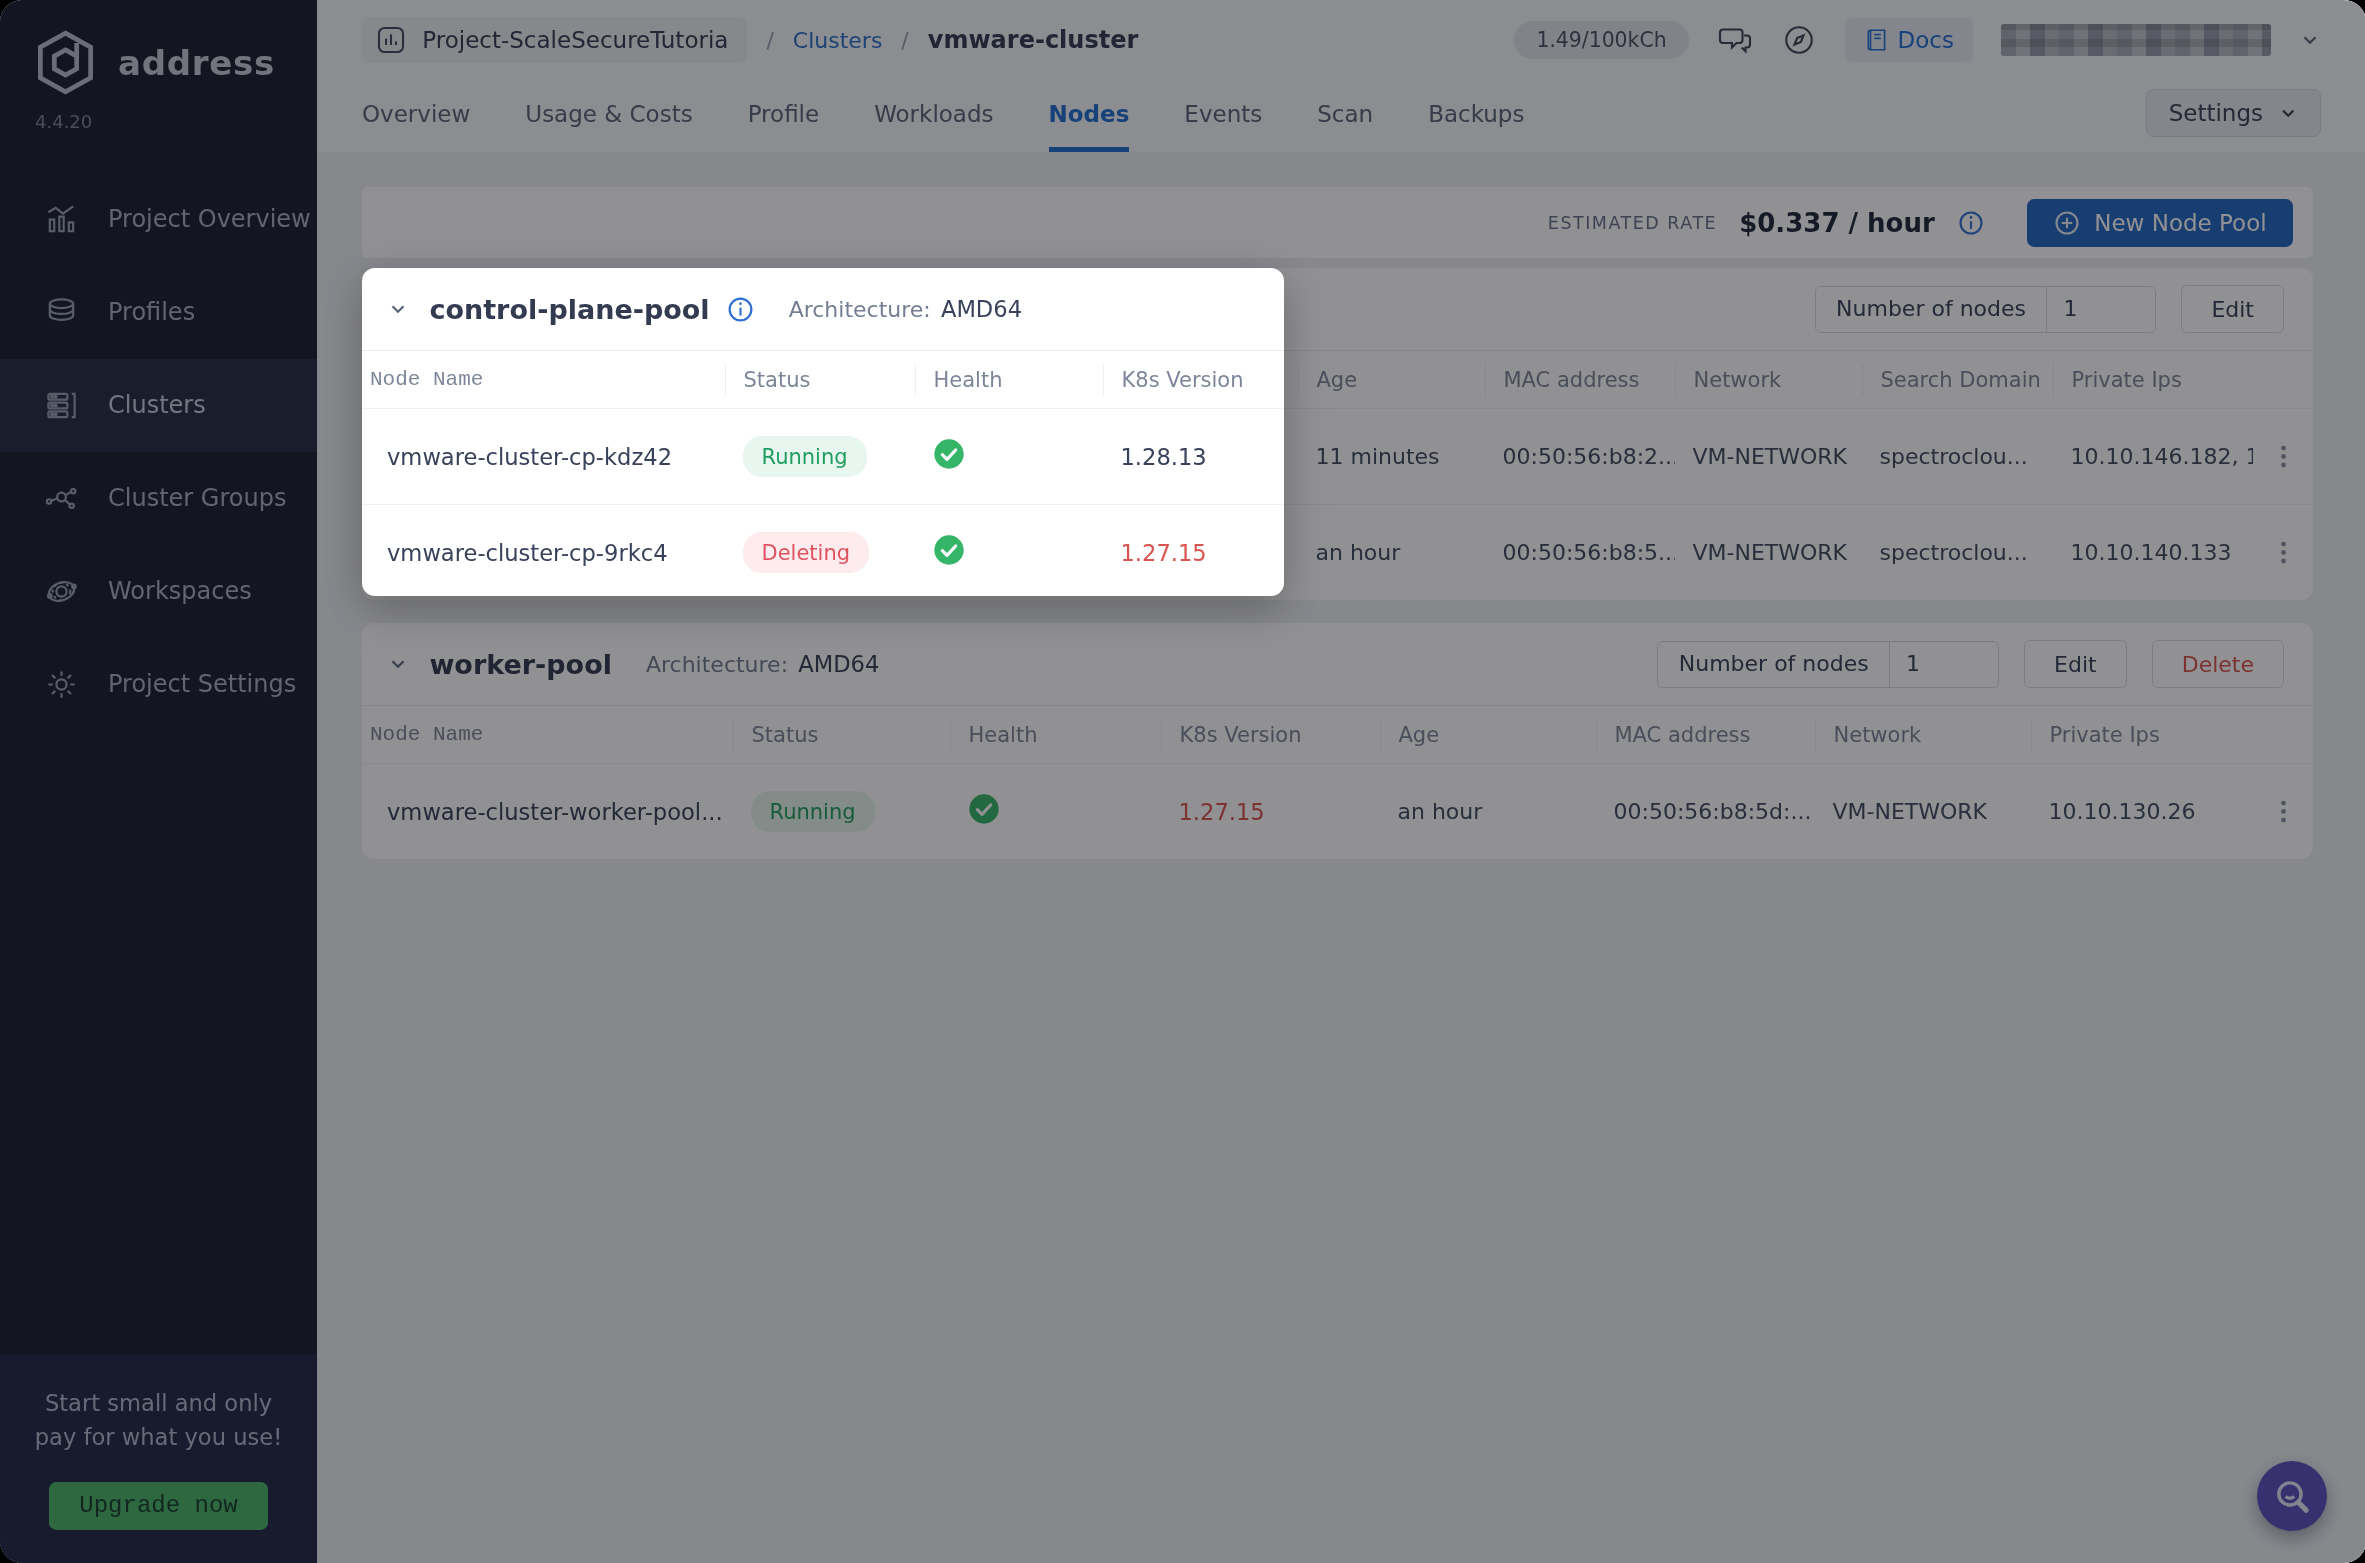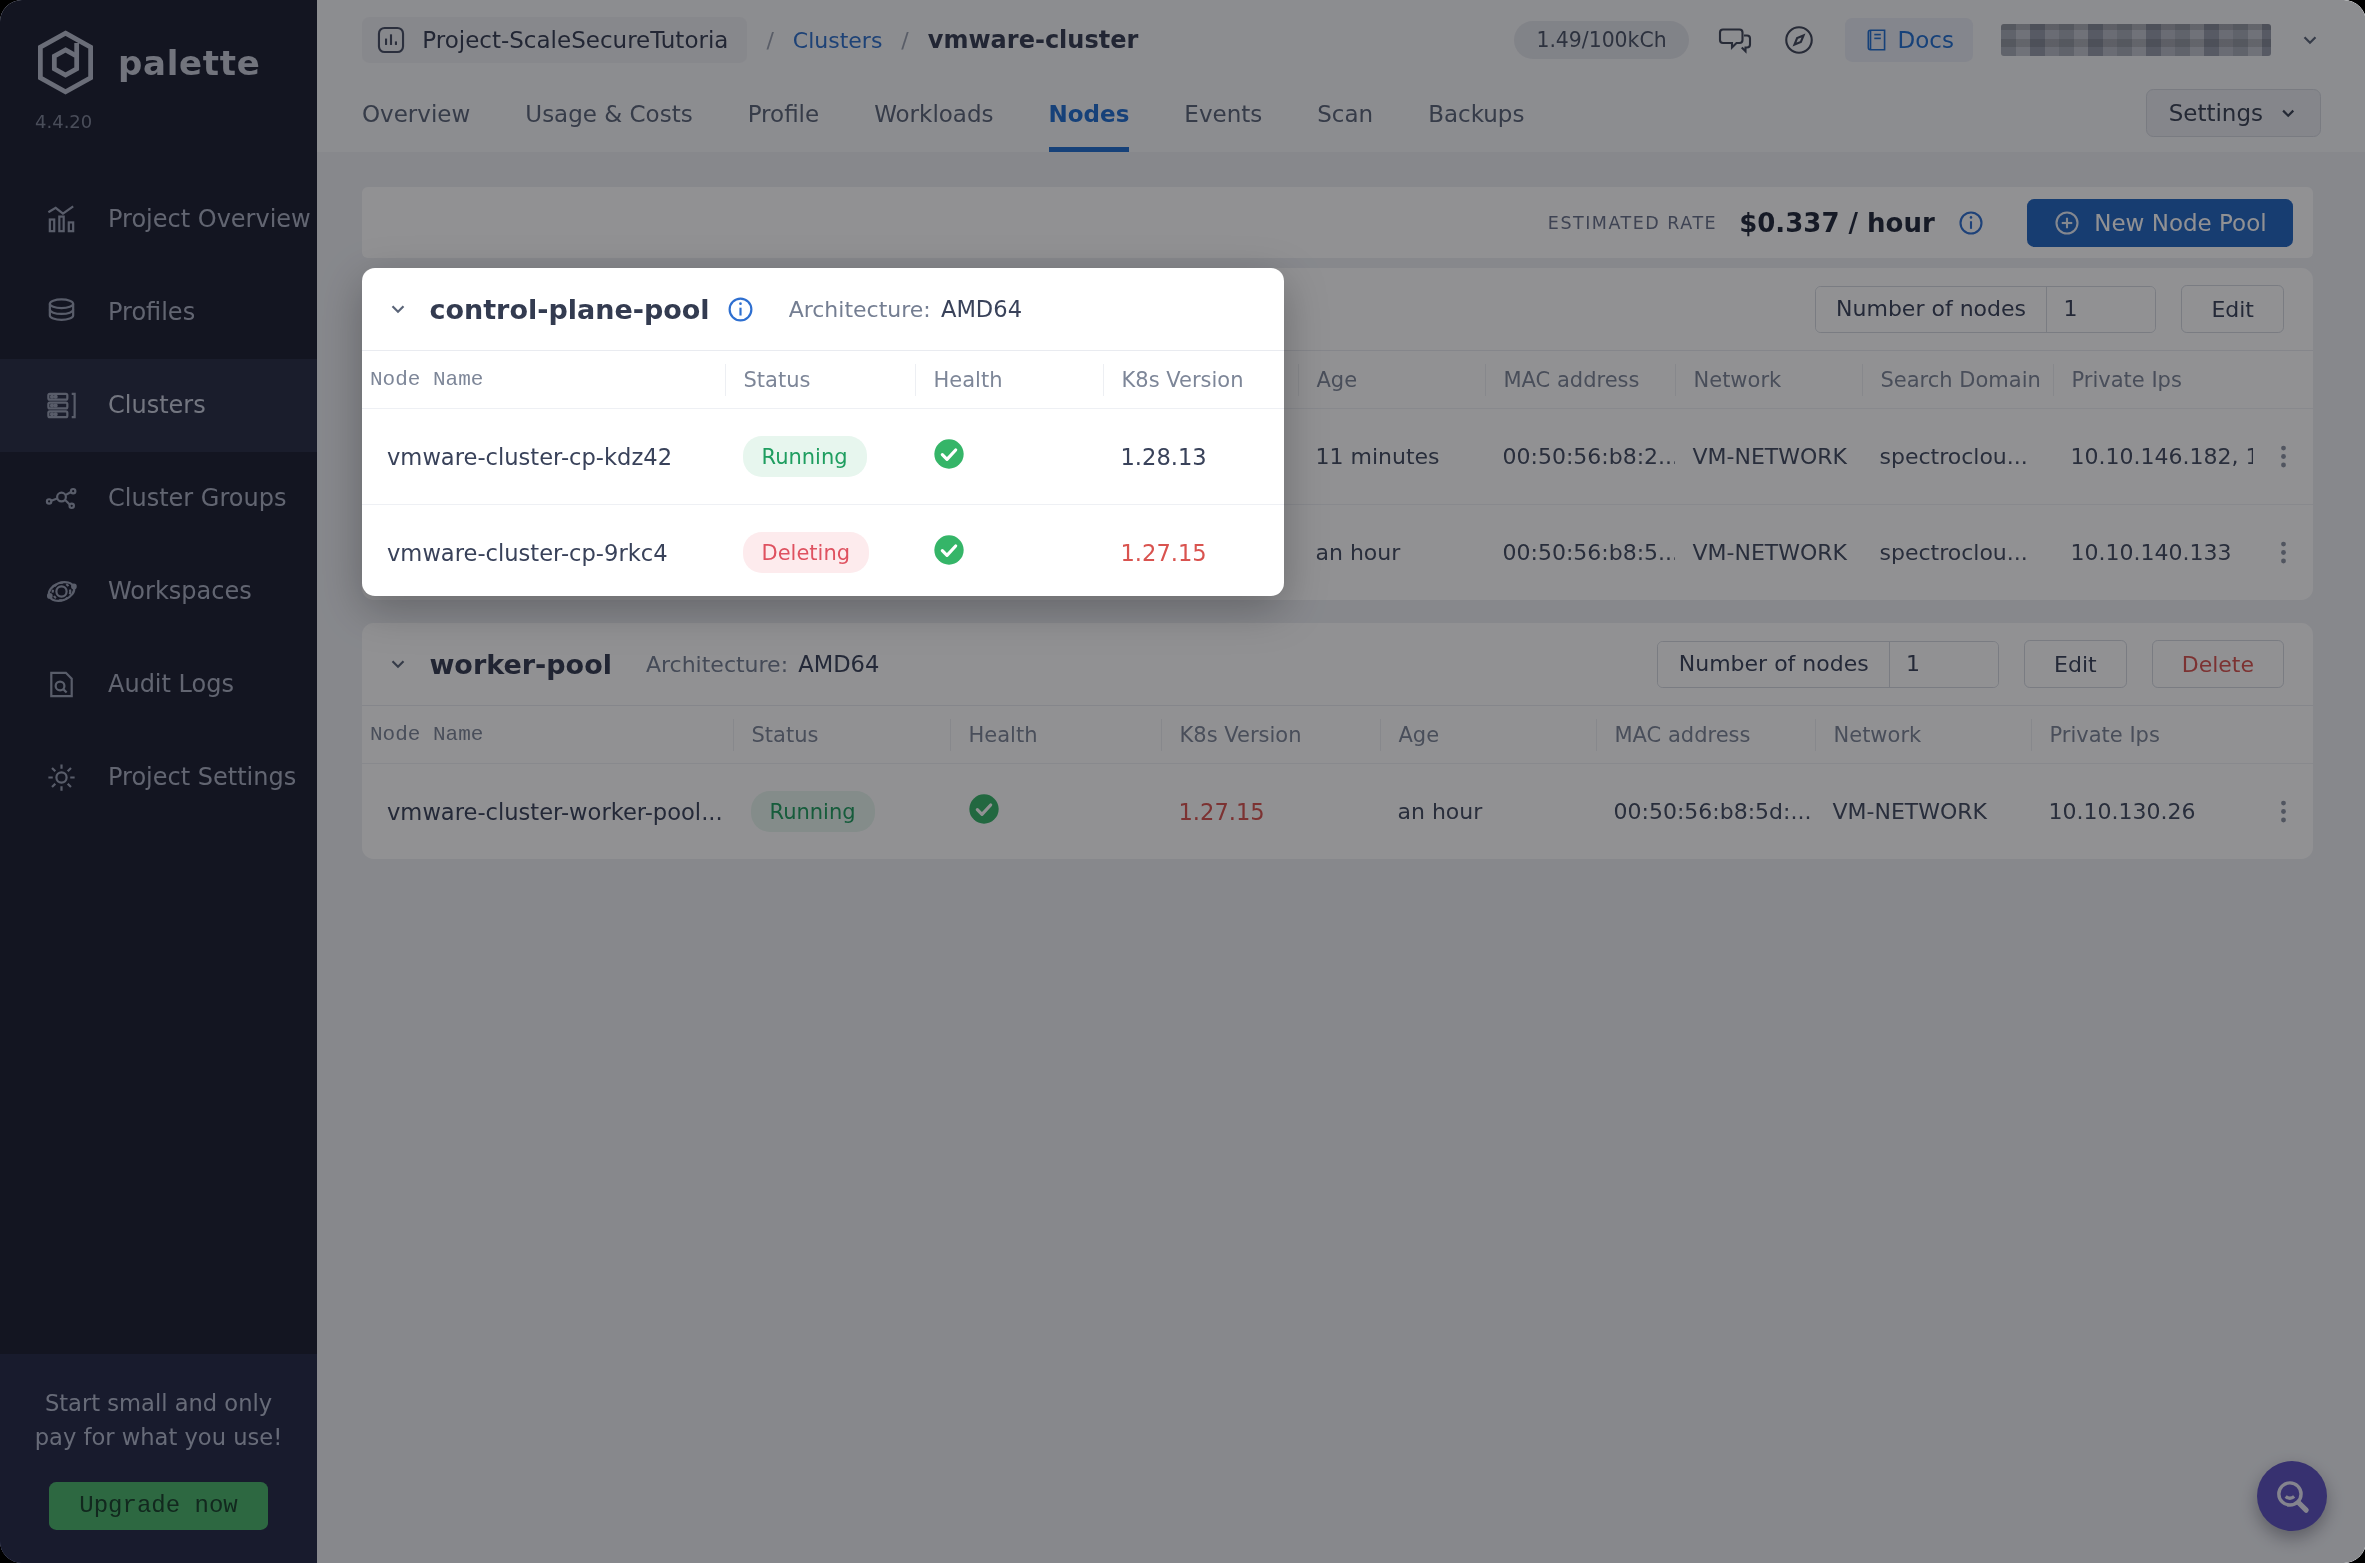--- a/index.html
+++ b/index.html
@@ -108,21 +108,21 @@
 
 <div class="window">
 
   <nav class="sidebar">
     <div class="logo-row">
       <svg class="logo-mark" viewBox="0 0 48 48" fill="none" stroke="currentColor" stroke-width="3.4">
         <path d="M24 3 L42 13 L42 35 L24 45 L6 35 L6 13 Z"></path>
         <path d="M24 15 L32 19.5 L32 28.5 L24 33 L16 28.5 L16 19.5 Z"></path>
         <line x1="32" y1="10" x2="32" y2="19"></line>
       </svg>
-      <span class="logo-text">palette</span>
+      <span class="logo-text">address</span>
     </div>
     <div class="version">4.4.20</div>
 
     <div class="nav">
       <div class="nav-item">
         <svg class="nav-icon" viewBox="0 0 48 48" fill="none" stroke="currentColor" stroke-width="3">
           <polyline points="6,14 16,8 26,16 40,6"></polyline>
           <rect x="8" y="24" width="6" height="16"></rect>
             <rect x="21" y="20" width="6" height="20"></rect>
             <rect x="34" y="28" width="6" height="12"></rect>
@@ -166,28 +166,20 @@
       </div>
       <div class="nav-item">
         <svg class="nav-icon" viewBox="0 0 48 48" fill="none" stroke="currentColor" stroke-width="3">
           <circle cx="24" cy="24" r="7"></circle>
             <circle cx="24" cy="24" r="12" stroke-dasharray="4 5"></circle>
           <ellipse cx="24" cy="24" rx="18" ry="12" transform="rotate(-20 24 24)"></ellipse>
           <circle cx="8" cy="30" r="2.4" fill="currentColor"></circle>
             <circle cx="41" cy="17" r="2.4" fill="currentColor"></circle>
         </svg>
         <span>Workspaces</span>
-      </div>
-      <div class="nav-item">
-        <svg class="nav-icon" viewBox="0 0 48 48" fill="none" stroke="currentColor" stroke-width="3">
-          <path d="M10 8 h20 l8 8 v24 h-28 z"></path>
-          <circle cx="22" cy="26" r="6"></circle>
-            <line x1="26" y1="30" x2="31" y2="35"></line>
-        </svg>
-        <span>Audit Logs</span>
       </div>
       <div class="nav-item">
         <svg class="nav-icon" viewBox="0 0 48 48" fill="none" stroke="currentColor" stroke-width="3">
           <circle cx="24" cy="24" r="7"></circle>
           <path d="M24 6 v6 M24 36 v6 M6 24 h6 M36 24 h6 M11 11 l4.5 4.5 M32.5 32.5 L37 37 M37 11 l-4.5 4.5 M15.5 32.5 L11 37"></path>
         </svg>
         <span>Project Settings</span>
       </div>
     </div>
 

